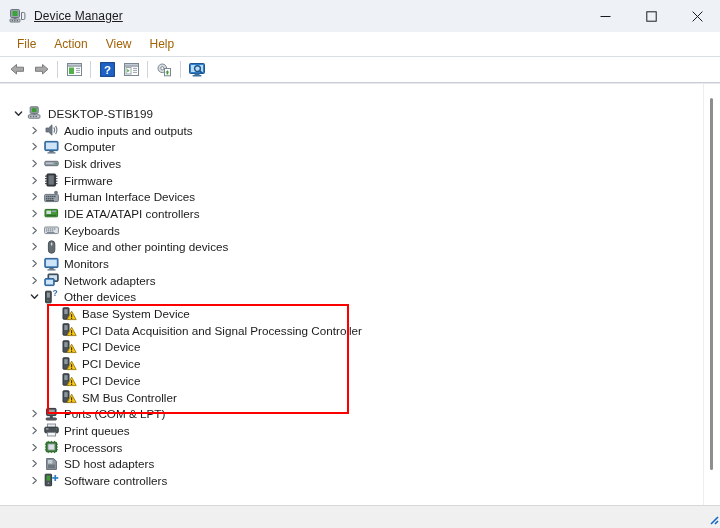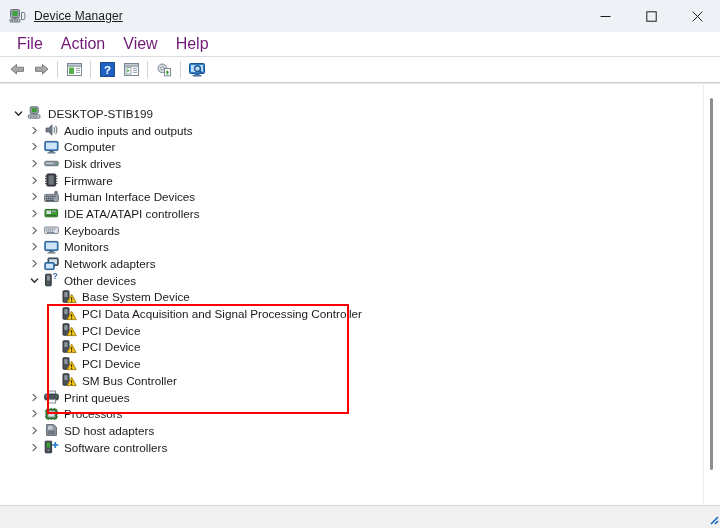--- a/index.html
+++ b/index.html
@@ -40,21 +40,21 @@
 
   
   .menubar {
     height: 24px; min-height: 24px;
     background: #ffffff;
     display: flex; align-items: center;
     padding-left: 8px;
     border-bottom: 1px solid #d9dde4;
   }
   .menu-item {
-    font-size: 16px; color: #701a75;
+    font-size: 12px; color: #a16207;
     padding: 3px 9px; border-radius: 2px;
     white-space: nowrap; cursor: default;
   }
 
   
   .toolbar {
     height: 25px; min-height: 25px;
     background: #ffffff;
     display: flex; align-items: center;
     padding-left: 5px; gap: 0px;
@@ -415,20 +415,34 @@
           <span class="lbl">Keyboards</span>
         </div>
         <div class="row depth1">
           <span class="chev">
             <svg width="9" height="9" viewBox="0 0 9 9">
               <path d="M3 1.4 L6.3 4.5 L3 7.6" fill="none" stroke="#60666d" stroke-width="1.2" stroke-linecap="round" stroke-linejoin="round"></path>
             </svg>
           </span>
           <span class="ico">
             <svg width="15" height="14" viewBox="0 0 15 14">
+        <rect x="4.4" y="0.8" width="6.4" height="12.4" rx="3.2" fill="#646c74" stroke="#4a5259" stroke-width="1"></rect>
+        <rect x="6.9" y="2.6" width="1.4" height="3" rx=".6" fill="#d7dce1"></rect>
+      </svg>
+          </span>
+          <span class="lbl">Mice and other pointing devices</span>
+        </div>
+        <div class="row depth1">
+          <span class="chev">
+            <svg width="9" height="9" viewBox="0 0 9 9">
+              <path d="M3 1.4 L6.3 4.5 L3 7.6" fill="none" stroke="#60666d" stroke-width="1.2" stroke-linecap="round" stroke-linejoin="round"></path>
+            </svg>
+          </span>
+          <span class="ico">
+            <svg width="15" height="14" viewBox="0 0 15 14">
         <rect x="0.8" y="1.4" width="13.2" height="9.2" rx=".8" fill="#3f7fc0" stroke="#2d5e90" stroke-width="1"></rect>
         <rect x="2" y="2.6" width="10.8" height="6.6" fill="#cfe4f6"></rect>
         <rect x="5.3" y="10.8" width="4.4" height="1.6" fill="#5b6b7a"></rect>
         <rect x="3.4" y="12.2" width="8.2" height="1.3" rx=".6" fill="#5b6b7a"></rect>
       </svg>
           </span>
           <span class="lbl">Monitors</span>
         </div>
         <div class="row depth1">
           <span class="chev">
@@ -532,20 +546,36 @@
           <span class="ico">
             <svg width="15" height="14" viewBox="0 0 15 14">
         <rect x="1" y="0.8" width="6" height="11.4" rx=".6" fill="#4a5159" stroke="#2f343a" stroke-width="1"></rect>
         <rect x="2.3" y="2.2" width="3.3" height="4.8" fill="#8d959d"></rect>
         <path d="M9.6 4.2 L14.2 12.6 H5 Z" fill="#f5c518" stroke="#9b7c0a" stroke-width=".9" stroke-linejoin="round"></path>
         <rect x="9.05" y="7.2" width="1.1" height="3.1" fill="#3a2f00"></rect>
         <rect x="9.05" y="10.9" width="1.1" height="1.1" fill="#3a2f00"></rect>
       </svg>
           </span>
           <span class="lbl">SM Bus Controller</span>
+        </div>
+        <div class="row depth1">
+          <span class="chev">
+            <svg width="9" height="9" viewBox="0 0 9 9">
+              <path d="M3 1.4 L6.3 4.5 L3 7.6" fill="none" stroke="#60666d" stroke-width="1.2" stroke-linecap="round" stroke-linejoin="round"></path>
+            </svg>
+          </span>
+          <span class="ico">
+            <svg width="15" height="14" viewBox="0 0 15 14">
+        <rect x="2.6" y="1.4" width="9.4" height="7.2" rx=".8" fill="#4a5159" stroke="#2f343a" stroke-width="1"></rect>
+        <rect x="3.9" y="2.7" width="6.8" height="4.6" fill="#9aa2aa"></rect>
+        <rect x="5.8" y="8.6" width="3" height="2.4" fill="#4a5159"></rect>
+        <rect x="2.2" y="11" width="10.2" height="2" rx=".7" fill="#6c747c" stroke="#2f343a" stroke-width=".9"></rect>
+      </svg>
+          </span>
+          <span class="lbl">Ports (COM &amp; LPT)</span>
         </div>
         <div class="row depth1">
           <span class="chev">
             <svg width="9" height="9" viewBox="0 0 9 9">
               <path d="M3 1.4 L6.3 4.5 L3 7.6" fill="none" stroke="#60666d" stroke-width="1.2" stroke-linecap="round" stroke-linejoin="round"></path>
             </svg>
           </span>
           <span class="ico">
             <svg width="15" height="14" viewBox="0 0 15 14">
         <rect x="3.4" y="1" width="8.2" height="3.4" fill="#e8ebee" stroke="#7d858d" stroke-width=".9"></rect>

